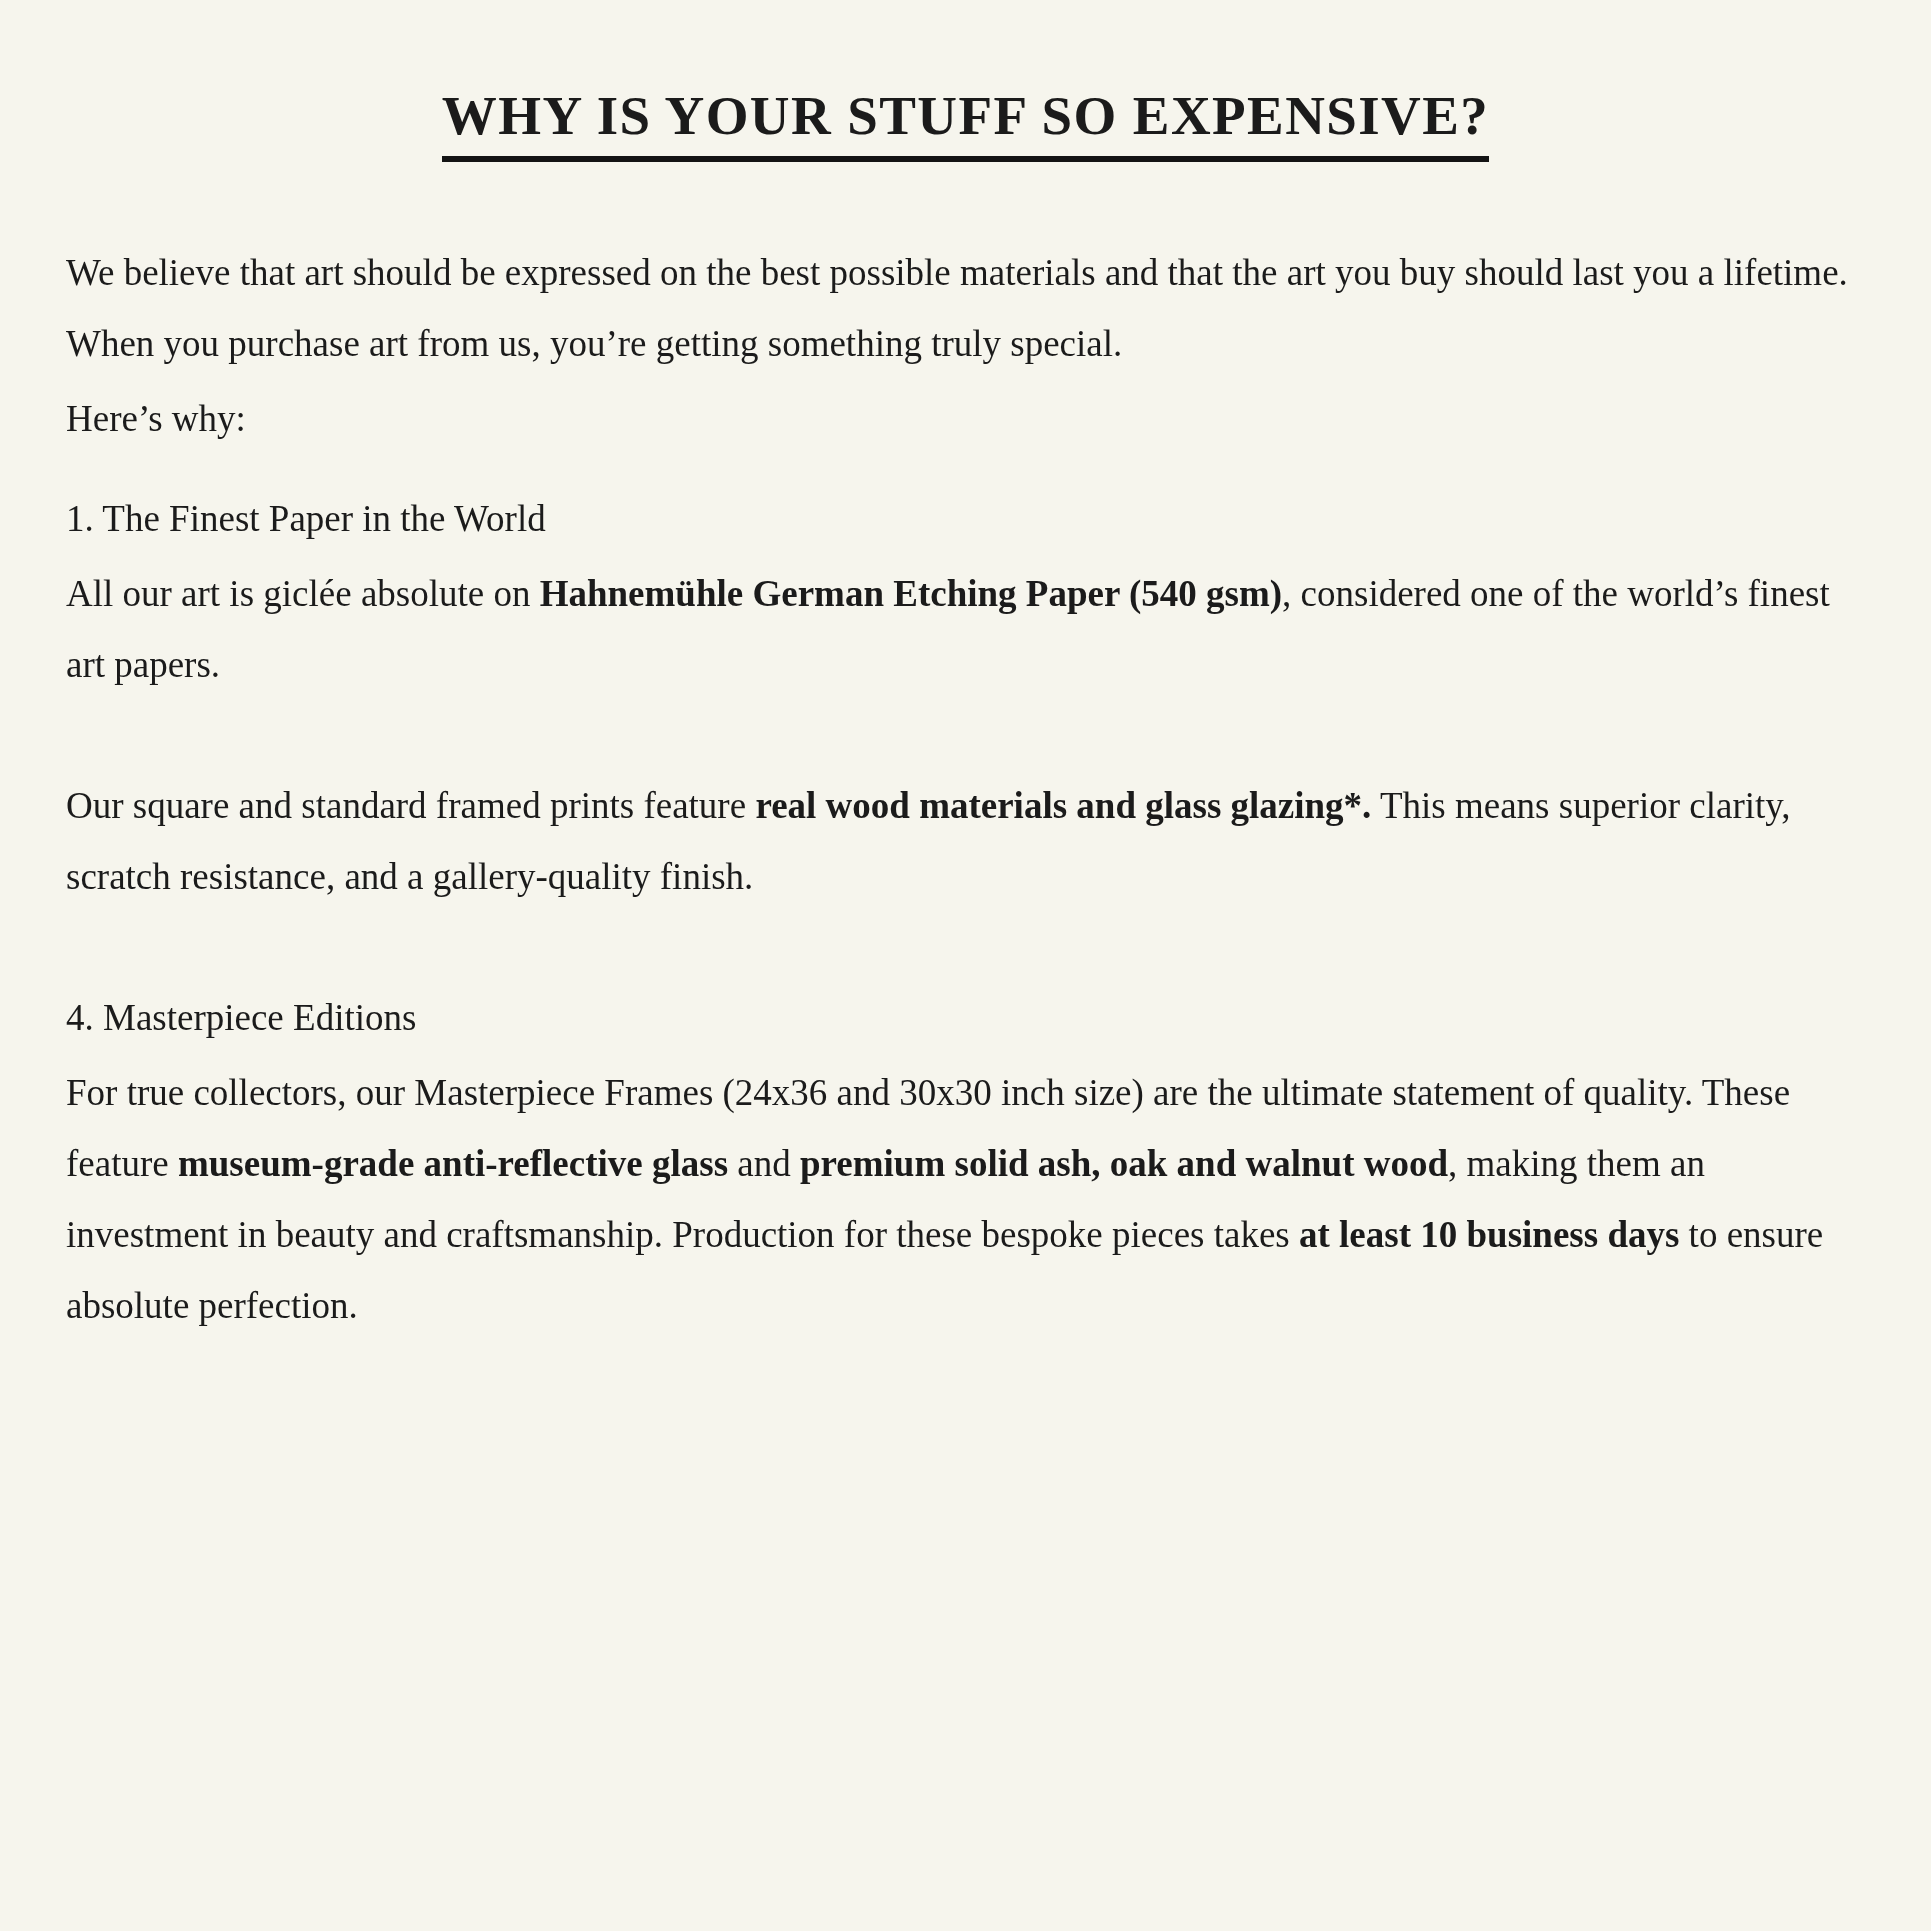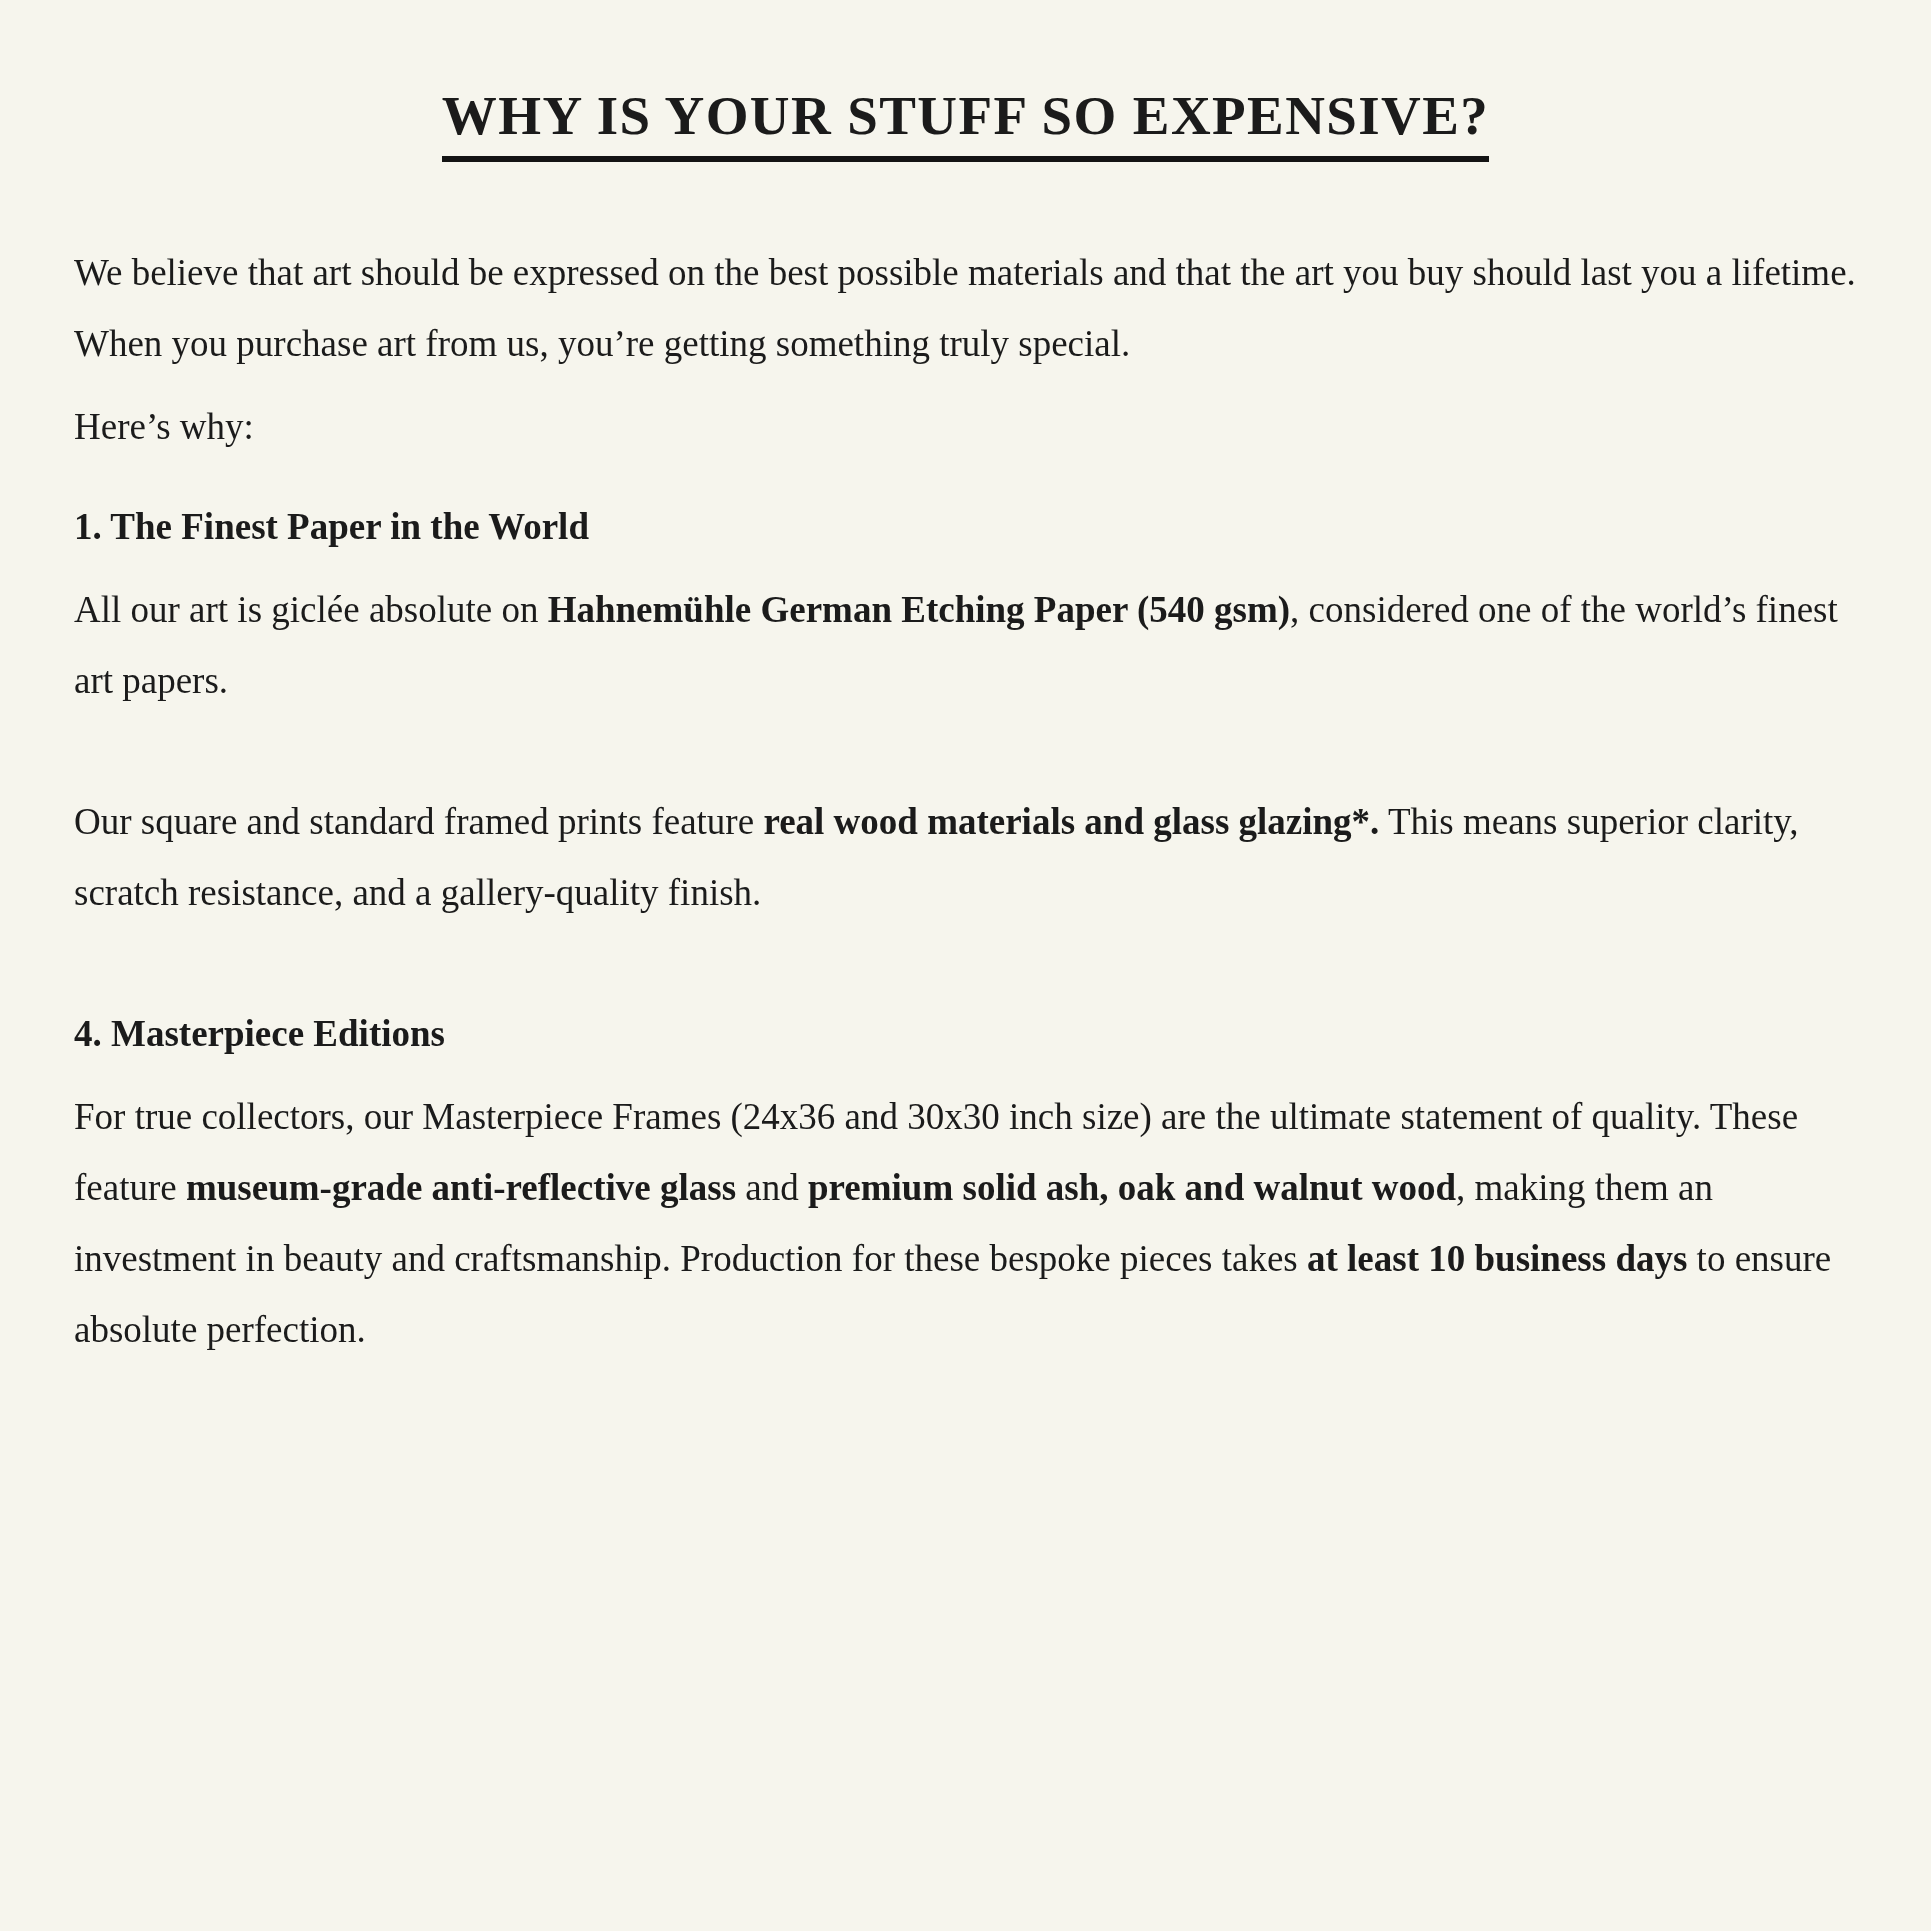--- a/index.html
+++ b/index.html
@@ -35,27 +35,27 @@
     border-bottom: 6.8px solid #141414;
     padding-bottom: 9.7px;
     white-space: nowrap;
   }
   .intro {
     margin: 0 0 29px 0;
   }
   p, .body-text, .heading-line {
     font-size: 37px;
     line-height: 71px;
-    margin: 12px;
+    margin: 4px;
   }
   .section {
     margin-top: 70px;
   }
   .heading-line {
-    font-weight: 700;
+    font-weight: 400;
   }
   strong {
     font-weight: 700;
   }
   .footnote {
     margin-top: 70px;
   }
 </style>
 </head>
 <body>

